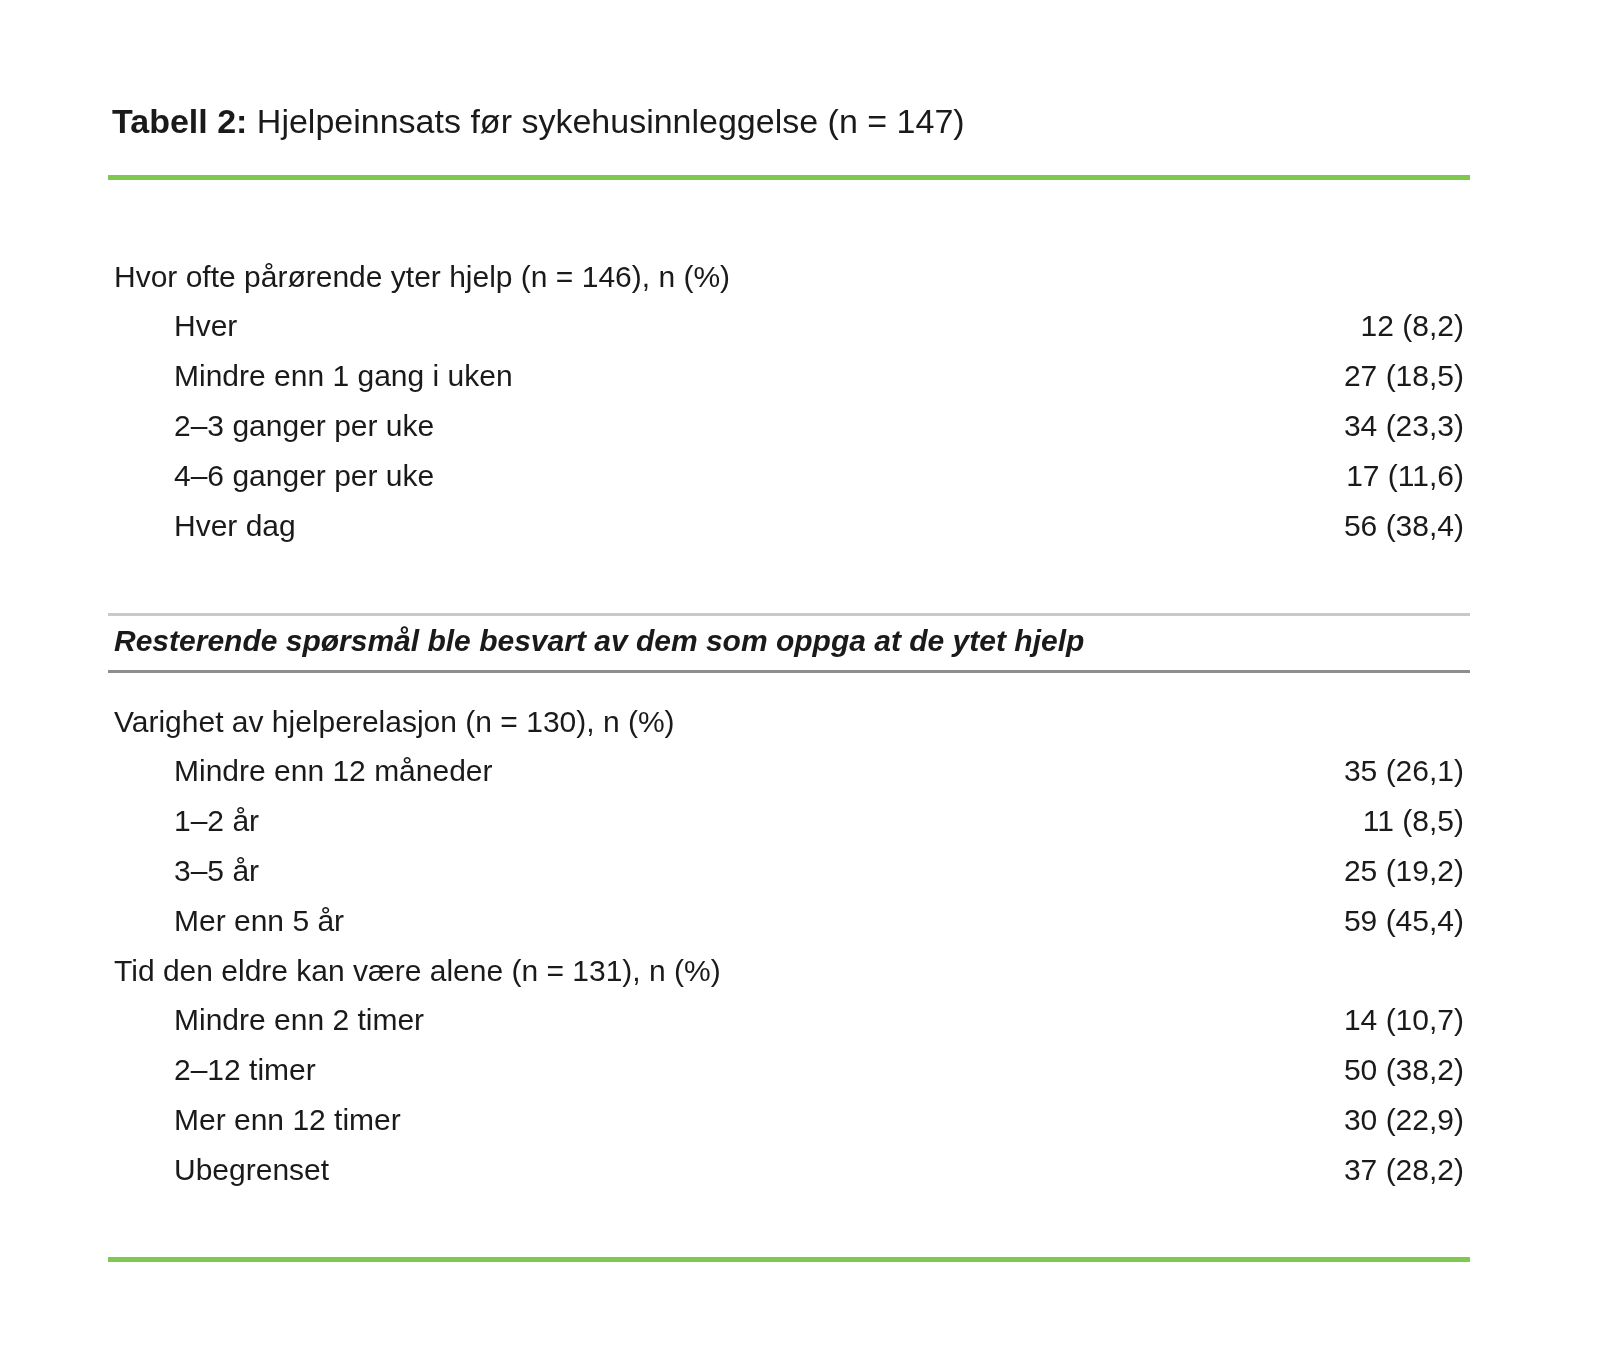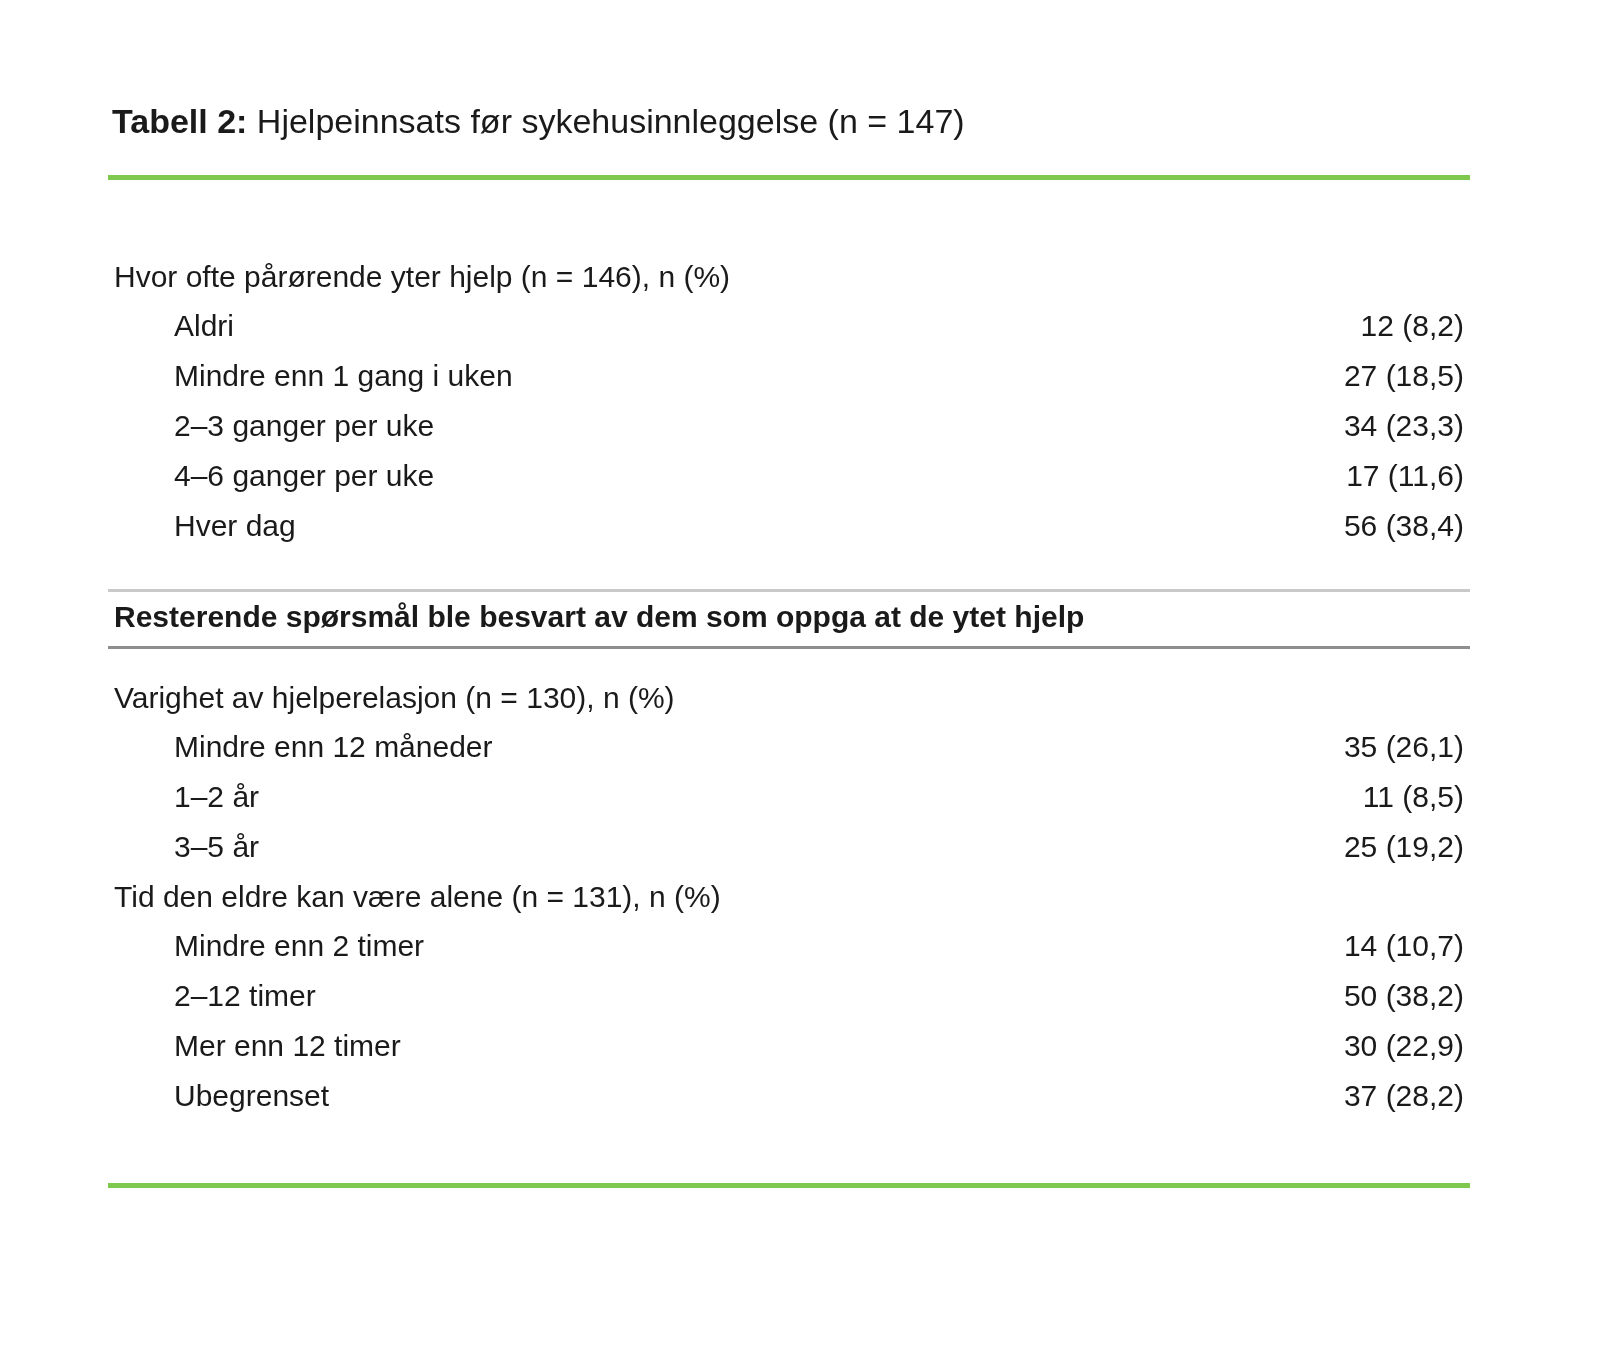--- a/index.html
+++ b/index.html
@@ -63,21 +63,22 @@
   .row-label {
     padding-left: 66px;
     white-space: nowrap;
   }
   .row-value {
     padding-right: 6px;
     white-space: nowrap;
     text-align: left;
   }
   .note-block {
-    margin-top: 38px;
+    margin-top: 62px;
+    font-style: italic;
   }
   .divider {
     height: 3px;
     border: none;
     margin: 0;
   }
   .divider.light { background: var(--divider_light, #c9c9c9); }
   .divider.dark  { background: var(--divider_dark, #8e8e8e); }
   .note-text {
     padding: 0 0 5px 6px;
@@ -95,21 +96,21 @@
 <div class="page">
   <div class="content">
 
     <h2 class="title"><span class="title-prefix">Tabell 2:</span><span> Hjelpeinnsats før sykehusinnleggelse (n = 147)</span></h2>
 
     <hr class="rule-green top">
 
     <div class="section-header first">Hvor ofte pårørende yter hjelp (n = 146), n (%)</div>
 
     <div class="row">
-      <span class="row-label">Aldri</span>
+      <span class="row-label">Hver</span>
       <span class="row-value">12 (8,2)</span>
     </div>
     <div class="row">
       <span class="row-label">Mindre enn 1 gang i uken</span>
       <span class="row-value">27 (18,5)</span>
     </div>
     <div class="row">
       <span class="row-label">2–3 ganger per uke</span>
       <span class="row-value">34 (23,3)</span>
     </div>
@@ -135,20 +136,24 @@
       <span class="row-value">35 (26,1)</span>
     </div>
     <div class="row">
       <span class="row-label">1–2 år</span>
       <span class="row-value">11 (8,5)</span>
     </div>
     <div class="row">
       <span class="row-label">3–5 år</span>
       <span class="row-value">25 (19,2)</span>
     </div>
+    <div class="row">
+      <span class="row-label">Mer enn 5 år</span>
+      <span class="row-value">59 (45,4)</span>
+    </div>
 
     <div class="section-header">Tid den eldre kan være alene (n = 131), n (%)</div>
 
     <div class="row">
       <span class="row-label">Mindre enn 2 timer</span>
       <span class="row-value">14 (10,7)</span>
     </div>
     <div class="row">
       <span class="row-label">2–12 timer</span>
       <span class="row-value">50 (38,2)</span>

